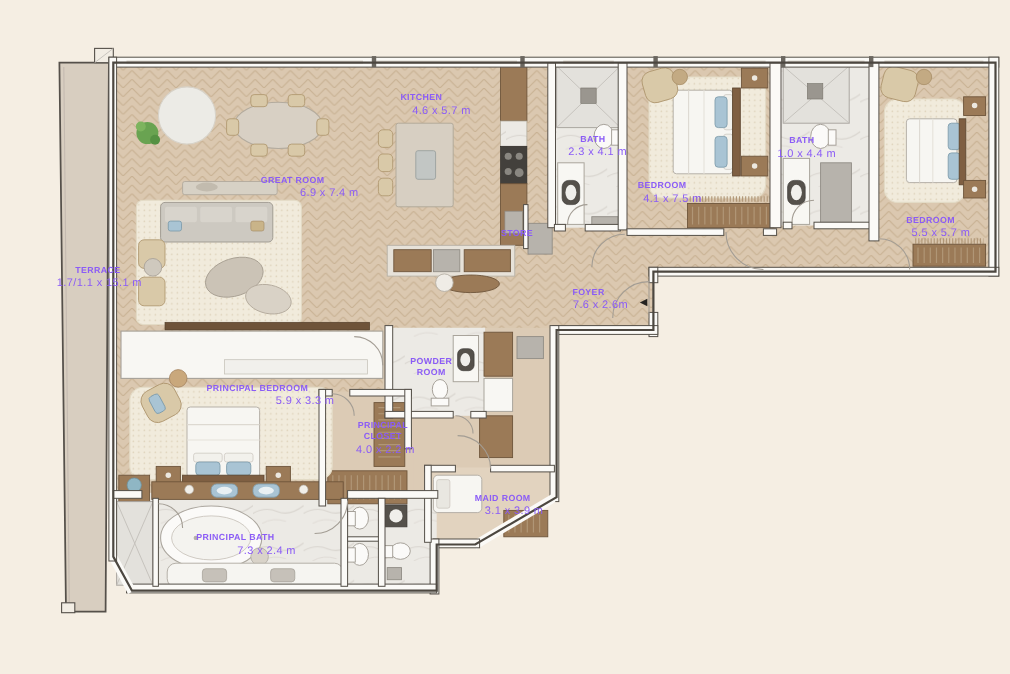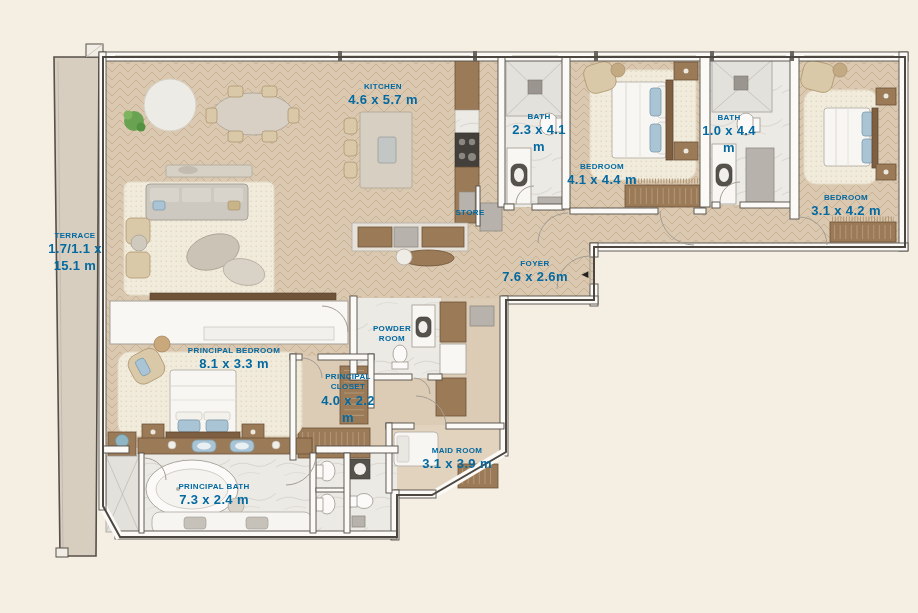--- a/index.html
+++ b/index.html
@@ -1,22 +1,22 @@
 <!DOCTYPE html>
 <html><head>
 <meta charset="utf-8">
 <style>
   html,body{margin:0;padding:0;background:#f5eee3;}
   .stage{position:relative;width:918px;height:613px;background:#f5eee3;
          font-family:"Liberation Sans",sans-serif;overflow:hidden;}
   .plan-svg{position:absolute;left:0;top:0;}
   .room-label{position:absolute;transform:translate(-50%,-50%);text-align:center;
-              color:#0369a1;letter-spacing:.35px;line-height:1.3;pointer-events:none;}
+              color:#8b5cf6;letter-spacing:.35px;line-height:1.3;pointer-events:none;}
   .room-label .rname{font-size:8px;font-weight:700;text-transform:uppercase;}
-  .room-label .rdims{font-size:13px;font-weight:700;}
+  .room-label .rdims{font-size:10px;font-weight:400;text-align:right;}
   .entry-arrow{position:absolute;transform:translate(-50%,-50%);font-size:9px;color:#242220;}
   
   .wall{fill:#fbfaf7;stroke:#534e47;stroke-width:.9;}
   .wallline{stroke:#fbfaf7;stroke-width:8;fill:none;}
   .outline{fill:none;stroke:#4c4740;stroke-width:2;}
   .wood{fill:#7f5f42;stroke:#5d4630;stroke-width:.8;}
   .woodm{fill:#9b7a57;stroke:#6d543a;stroke-width:.8;}
   .whitef{fill:#f8f7f3;stroke:#a9a49b;stroke-width:.9;}
   .fix{fill:#fbfaf8;stroke:#a6a199;stroke-width:.9;}
   .greyb{fill:#b7b3ac;stroke:#8f8b84;stroke-width:.8;}
@@ -359,57 +359,61 @@
     <path class="arc" d="M348,332 A26,26 0 0 0 322,306"></path>
     <path class="arc" d="M302,358 A20,20 0 0 1 322,378"></path>
     <path class="arc" d="M446,426 A30,30 0 0 0 416,396"></path>
     <path class="arc" d="M316,455 A30,30 0 0 1 286,485"></path>
     <path class="arc" d="M144,458 A22,22 0 0 1 166,480"></path>
   </g>
 
   <path class="outline" d="M103,57 L905,57 L905,247 L594,247 L594,300 L506,300 L506,452 L432,495 L397,495 L397,537 L120,537 L103,506 Z"></path>
 </svg>
 
-<div class="room-label" style="left:75px;top:253px;width:80px">
+<div class="room-label" style="left:89px;top:253px;width:80px">
   <div class="rname">TERRACE</div>
       <div class="rdims">1.7/1.1 x 15.1 m</div>
+</div>
+<div class="room-label" style="left:266px;top:171px;width:120px">
+  <div class="rname">GREAT ROOM</div>
+      <div class="rdims">6.9 x 7.4 m</div>
 </div>
 <div class="room-label" style="left:383px;top:96px;width:90px">
   <div class="rname">KITCHEN</div>
       <div class="rdims">4.6 x 5.7 m</div>
 </div>
 <div class="room-label" style="left:539px;top:134px;width:62px">
   <div class="rname">BATH</div>
       <div class="rdims">2.3 x 4.1 m</div>
 </div>
 <div class="room-label" style="left:602px;top:176px;width:72px">
   <div class="rname">BEDROOM</div>
-      <div class="rdims">4.1 x 4.4 m</div>
+      <div class="rdims">4.1 x 7.5 m</div>
 </div>
 <div class="room-label" style="left:729px;top:135px;width:62px">
   <div class="rname">BATH</div>
       <div class="rdims">1.0 x 4.4 m</div>
 </div>
 <div class="room-label" style="left:846px;top:207px;width:72px">
   <div class="rname">BEDROOM</div>
-      <div class="rdims">3.1 x 4.2 m</div>
+      <div class="rdims">5.5 x 5.7 m</div>
 </div>
 <div class="room-label" style="left:470px;top:213px;width:52px">
   <div class="rname">STORE</div>
 </div>
 <div class="room-label" style="left:535px;top:273px;width:72px">
   <div class="rname">FOYER</div>
       <div class="rdims">7.6 x 2.6m</div>
 </div>
 <div class="room-label" style="left:392px;top:334px;width:50px">
   <div class="rname">POWDER ROOM</div>
 </div>
 <div class="room-label" style="left:234px;top:360px;width:140px">
   <div class="rname">PRINCIPAL BEDROOM</div>
-      <div class="rdims">8.1 x 3.3 m</div>
+      <div class="rdims">5.9 x 3.3 m</div>
 </div>
 <div class="room-label" style="left:348px;top:399px;width:58px">
   <div class="rname">PRINCIPAL CLOSET</div>
       <div class="rdims">4.0 x 2.2 m</div>
 </div>
 <div class="room-label" style="left:457px;top:460px;width:74px">
   <div class="rname">MAID ROOM</div>
       <div class="rdims">3.1 x 3.9 m</div>
 </div>
 <div class="room-label" style="left:214px;top:496px;width:110px">

